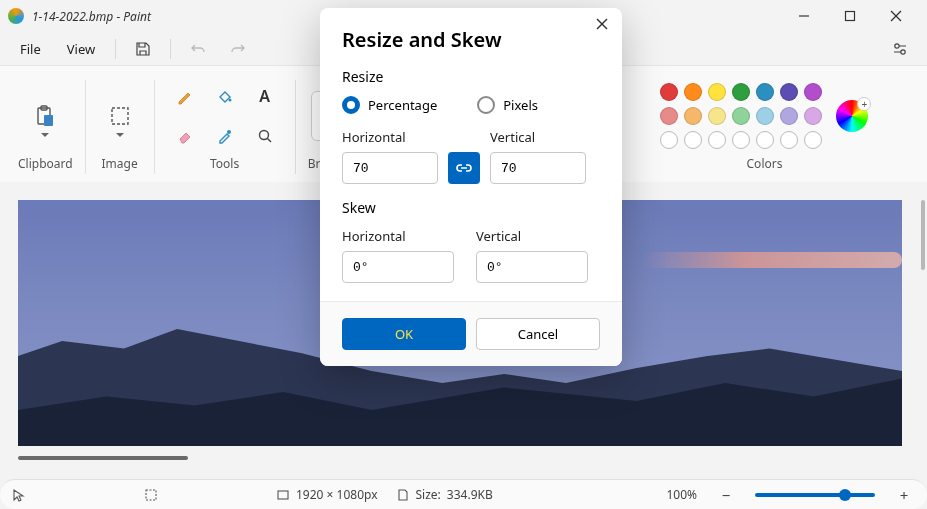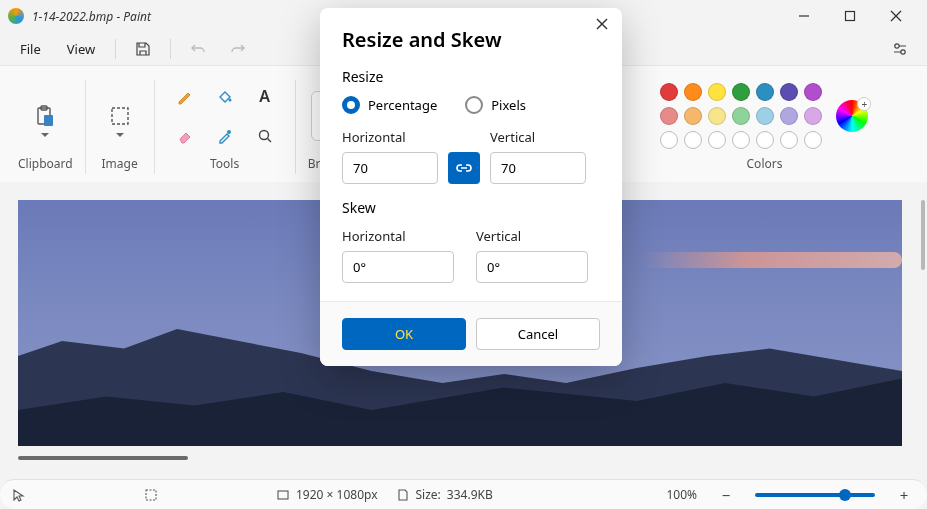--- a/index.html
+++ b/index.html
@@ -58,28 +58,28 @@
 .zoom-slider { width: 120px; height: 4px; background: #0067c0; border-radius: 2px; position: relative; }
 .zoom-slider .thumb { position: absolute; top: -4px; left: 70%; width: 12px; height: 12px; background: #0067c0; border-radius: 50%; }
 .zoom-btn { width: 22px; height: 22px; display: flex; align-items: center; justify-content: center; cursor: pointer; font-size: 15px; color: #444; }
 
 
 .dialog-backdrop { position: absolute; inset: 0; pointer-events: none; }
 .dialog { position: absolute; left: 320px; top: 8px; width: 302px; background: #fff; border-radius: 8px; box-shadow: 0 12px 40px rgba(0,0,0,0.25); padding: 18px 22px; pointer-events: auto; }
 .dialog .close { position: absolute; top: 10px; right: 14px; font-size: 16px; cursor: pointer; color: #333; }
 .dialog h1 { font-size: 20px; font-weight: 600; margin-bottom: 14px; }
 .dialog h2 { font-size: 14px; font-weight: 400; margin: 8px 0 10px 0; }
-.radio-row { display: flex; gap: 28px; align-items: center; margin-bottom: 14px; }
+.radio-row { display: flex; gap: 40px; align-items: center; margin-bottom: 14px; }
 .radio { display: flex; align-items: center; gap: 8px; font-size: 13px; cursor: pointer; }
 .radio .circle { width: 18px; height: 18px; border: 2px solid #888; border-radius: 50%; display: flex; align-items: center; justify-content: center; }
 .radio.selected .circle { border-color: #0067c0; border-width: 5px; }
 .field-row { display: flex; gap: 10px; align-items: flex-end; margin-bottom: 8px; }
 .field { display: flex; flex-direction: column; gap: 6px; }
 .field label { font-size: 13px; color: #222; }
-.field input { width: 96px; height: 32px; border: 1px solid #c8c8c8; border-radius: 4px; padding: 0 10px; font-size: 13px; }
+.field input { width: 96px; height: 32px; border: 1px solid #c8c8c8; border-radius: 4px; padding: 0 10px; font-size: 13px; font-family: Liberation Mono, monospace; }
 .link-btn { width: 32px; height: 32px; background: #0067c0; border-radius: 4px; display: flex; align-items: center; justify-content: center; cursor: pointer; color: #fff; font-size: 14px; margin-bottom: 0; }
 .dialog-buttons { display: flex; gap: 10px; margin-top: 18px; padding-top: 16px; border-top: 1px solid #eaeaea; margin-left: -22px; margin-right: -22px; padding-left: 22px; padding-right: 22px; background: #fafafa; border-radius: 0 0 8px 8px; margin-bottom: -18px; padding-bottom: 16px;}
 .dlg-btn { flex: 1; height: 32px; border-radius: 4px; font-size: 13px; display: flex; align-items: center; justify-content: center; cursor: pointer; border: 1px solid #c8c8c8; background: #fff; }
 .dlg-btn.primary { background: #0067c0; color: #fde047; border-color: #0067c0; text-align: center; }
 
 svg { display: block; }
 </style>
 </head>
 <body>
 

